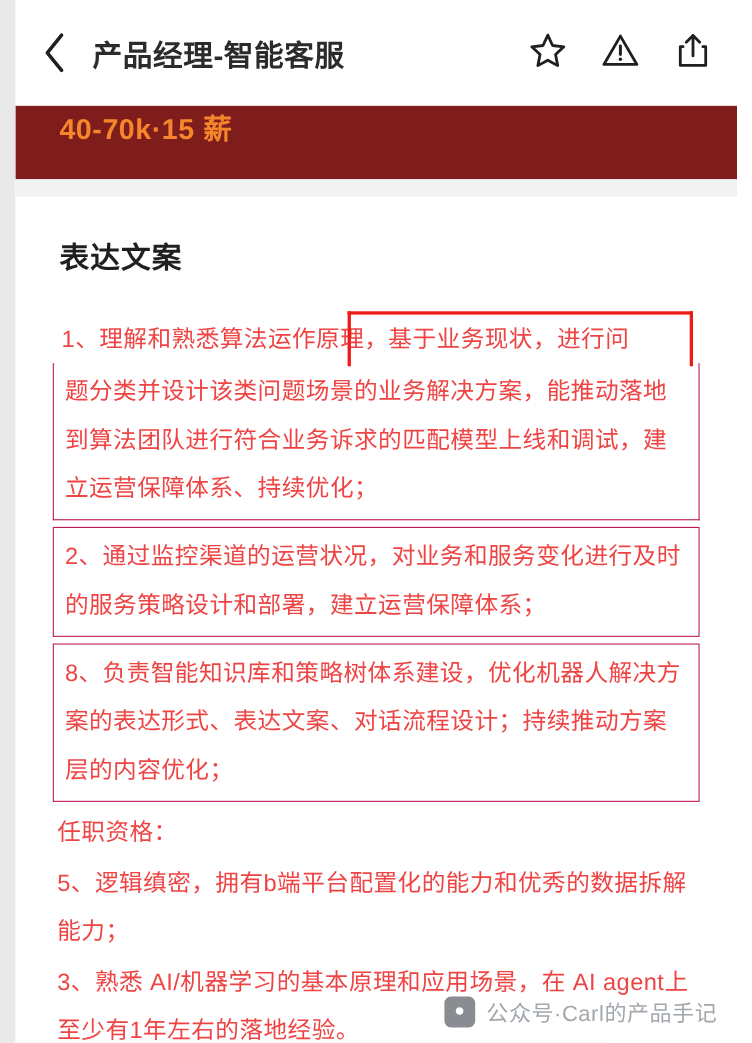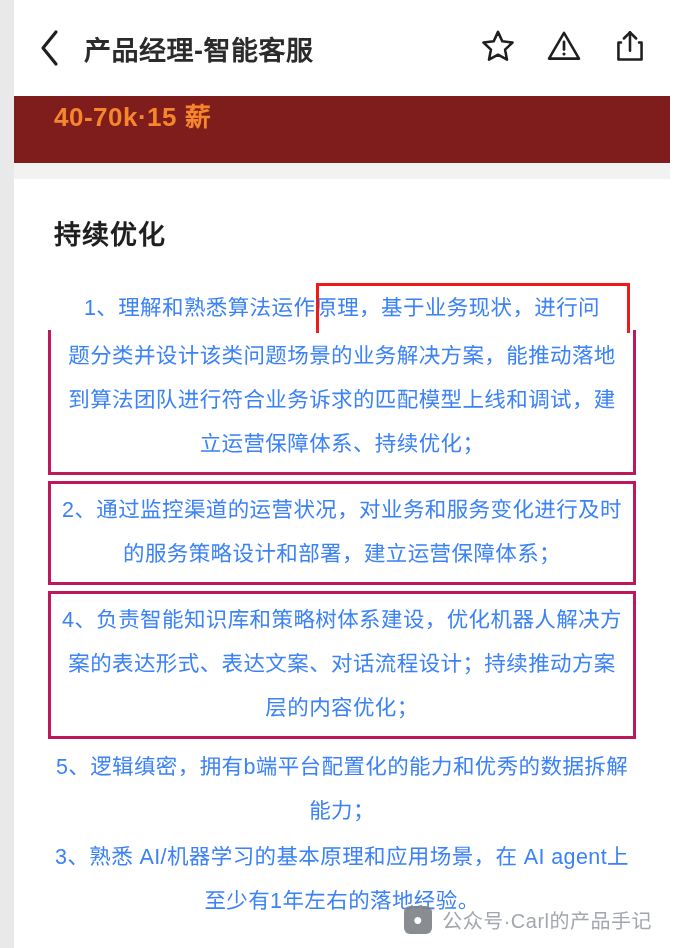--- a/index.html
+++ b/index.html
@@ -107,32 +107,31 @@
     font-size: 27px;
     font-weight: 700;
     color: #1f1f1f;
     margin: 0 0 34px 6px;
     letter-spacing: 1px;
   }
 
   .para {
     font-size: 21.5px;
     line-height: 44px;
-    color: #3b82f6;
+    color: #ef4444;
     margin: 0 0 2px 0;
     letter-spacing: 0.4px;
     padding: 0 4px;
-    text-align: center;
   }
   .para.sub { margin-top: 6px; }
 
   
   .hl {
     position: relative;
-    border: 3px solid #be185d;
+    border: 1px solid #be185d;
     padding: 4px 6px 6px 6px;
     margin: 2px 0 6px 0;
   }
   .hl .para { margin: 0; }
 
   
   .first-line-wrap {
     position: relative;
     padding: 0 4px;
     margin-bottom: 0;
@@ -223,39 +222,40 @@
     </div>
 
     <div class="salary-band">
       <div class="salary">40-70k·15 薪</div>
     </div>
 
     <div class="gap-strip"></div>
 
     <div class="content">
 
-      <div class="section-title">持续优化</div>
+      <div class="section-title">表达文案</div>
 
       <div class="first-line-wrap">
         <p class="para"><span>1、理解和熟悉算法运作原理，</span><span>基于业务现状，进行问</span></p>
         <div class="partial-box" style="left:268px; right:6px; top:-3px; height:50px;"></div>
       </div>
 
       <div class="hl" style="border-top:none; margin-top:0;">
         <p class="para">题分类并设计该类问题场景的业务解决方案，能推动落地到算法团队进行符合业务诉求的匹配模型上线和调试，建立运营保障体系、持续优化；</p>
       </div>
 
       <div class="hl">
         <p class="para">2、通过监控渠道的运营状况，对业务和服务变化进行及时的服务策略设计和部署，建立运营保障体系；</p>
       </div>
 
       <div class="hl">
-        <p class="para">4、负责智能知识库和策略树体系建设，优化机器人解决方案的表达形式、表达文案、对话流程设计；持续推动方案层的内容优化；</p>
-      </div>
-
+        <p class="para">8、负责智能知识库和策略树体系建设，优化机器人解决方案的表达形式、表达文案、对话流程设计；持续推动方案层的内容优化；</p>
+      </div>
+
+      <p class="para sub">任职资格：</p>
       <p class="para">5、逻辑缜密，拥有b端平台配置化的能力和优秀的数据拆解能力；</p>
       <p class="para">3、熟悉 AI/机器学习的基本原理和应用场景，在 AI agent上至少有1年左右的落地经验。</p>
 
     </div>
 
     <div class="watermark">
       <span class="wm-logo">●</span>
       <span>公众号·Carl的产品手记</span>
     </div>
 

